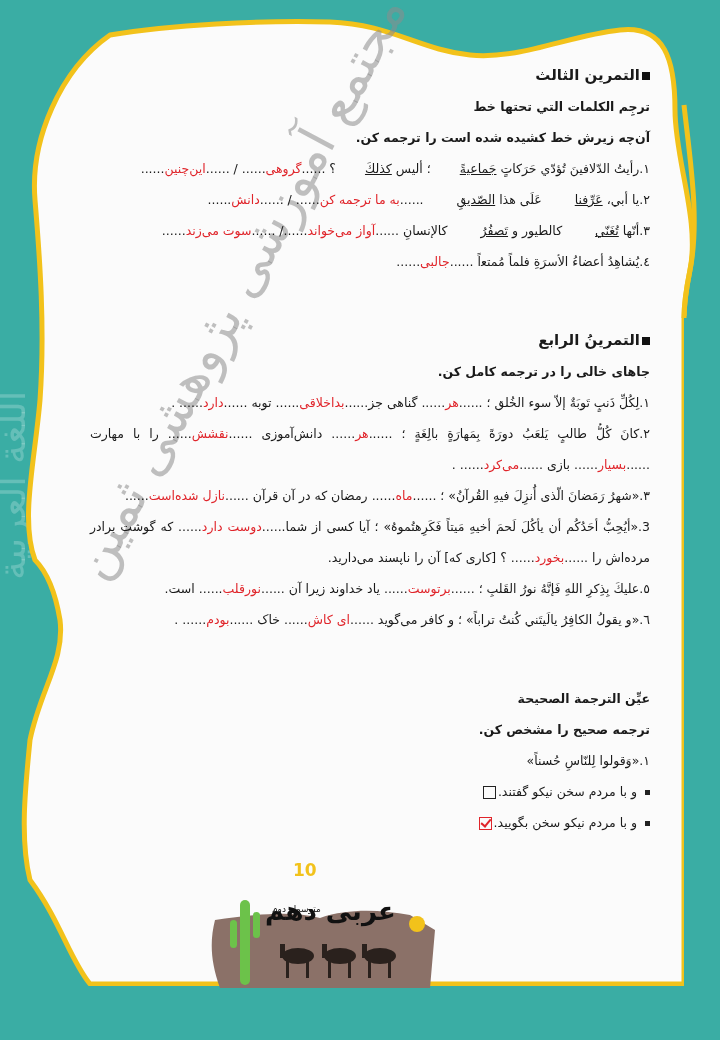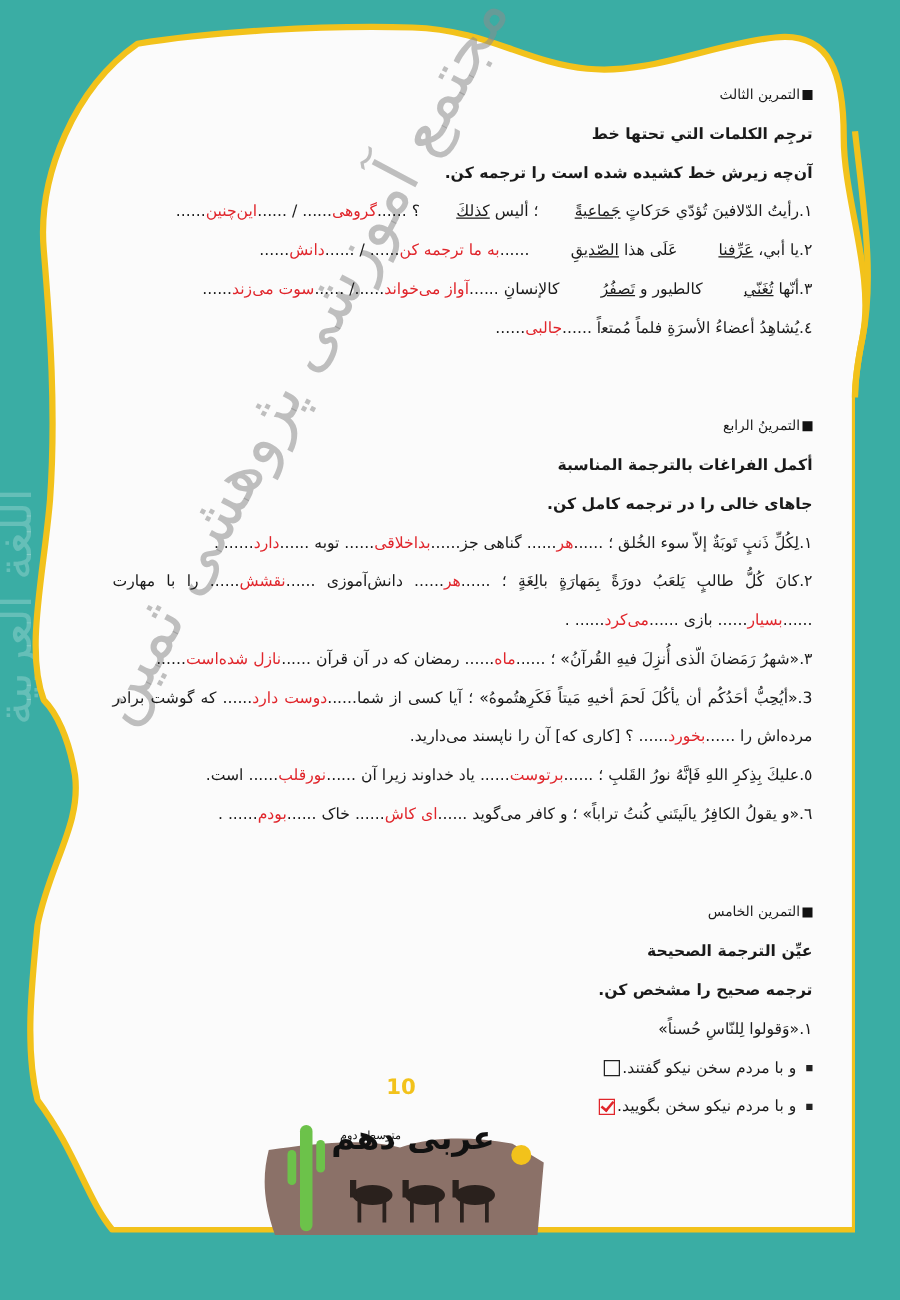--- a/index.html
+++ b/index.html
@@ -18,21 +18,21 @@
   .cal-bottom { left: 0; bottom: 4px; font-size: 40px; }
   .cal-bottom2 { left: 500px; bottom: 14px; font-size: 30px; }
   svg.frame { position: absolute; left: 0; top: 0; }
   .content {
     position: absolute; left: 90px; top: 60px; width: 560px;
     direction: rtl; text-align: right;
     font-size: 12.5px; color: #1a1a1a;
   }
   .row { height: 31px; line-height: 31px; white-space: nowrap; }
   .row.wrap { white-space: normal; height: auto; line-height: 31px; text-align: justify; }
-  .title { font-weight: normal; font-size: 11px; }
+  .title { font-weight: bold; font-size: 15px; }
   .bold { font-weight: bold; }
   .ans { color: #e0252b; }
   .u { text-decoration: underline; margin-left: 29px; }
   .sq { display: inline-block; width: 8px; height: 8px; background: #111; margin-left: 2px; vertical-align: middle; }
   .gap2 { height: 48px; }
   .bullet { display: inline-block; width: 5px; height: 5px; background: #222; margin-left: 8px; vertical-align: middle; }
   .cb { display: inline-block; width: 11px; height: 11px; border: 1px solid #222; vertical-align: middle; margin-right: 2px; position: relative; }
   .cb.checked { border-color: #e0252b; }
   .cb.checked::after {
     content: ""; position: absolute; left: 3px; top: -1px; width: 4px; height: 8px;
@@ -41,21 +41,21 @@
   .watermark {
     position: absolute; left: 60px; top: 560px;
     transform: rotate(-62deg); transform-origin: left top;
     font-family: "DejaVu Serif", serif; font-size: 52px;
     color: rgba(140,140,140,0.55); white-space: nowrap; direction: rtl;
     pointer-events: none;
   }
   .logo { position: absolute; left: 210px; top: 860px; width: 230px; height: 130px; }
   .logo-title { position: absolute; left: 265px; top: 896px; font-family: "DejaVu Sans", sans-serif; font-weight: bold; font-size: 26px; color: #111; direction: rtl; }
   .logo-sub { position: absolute; left: 272px; top: 904px; font-size: 9px; color: #111; direction: rtl; }
-  .logo-num { position: absolute; left: 293px; top: 860px; font-size: 17px; font-weight: bold; color: #f2c21b; margin-left: 16px; }
+  .logo-num { position: absolute; left: 293px; top: 860px; font-size: 17px; font-weight: bold; color: #f2c21b; }
 </style>
 </head>
 <body>
 
 <div class="calligraphy cal-left">اللغة العربية</div>
 <div class="calligraphy cal-bottom"><span>اللغة العربية</span> <span>اللغة العربية</span> <span>اللغة العربية</span></div>
 <div class="calligraphy cal-bottom2">اللغة العربية</div>
 
 <svg class="frame" width="720" height="1040" viewBox="0 0 720 1040">
   <path d="M 110 35
@@ -100,36 +100,34 @@
     </div>
     <div class="row">
       <span>٤.</span><span>يُشاهِدُ أعضاءُ الأسرَةِ فلماً </span><span>ﻣُﻤﺘﻌاً ......</span><span class="ans">جالبی</span><span>......</span>
     </div>
   </section>
 
   <div class="gap2"></div>
 
   <section>
     <div class="row title"><span class="sq"></span><span>التمرينُ الرابع</span></div>
-    <div class="row bold">أكمل الفراغات بالترجمة المناسبة</div>
     <div class="row bold">جاهای خالی را در ترجمه کامل کن.</div>
     <div id="ex4-items">
         <div class="row wrap"><span>١.لِكُلِّ ذَنبٍ تَوبَةٌ إلاّ سوء الخُلق ؛ ......</span><span class="ans">هر</span><span>...... گناهی جز......</span><span class="ans">بداخلاقی</span><span>...... توبه ......</span><span class="ans">دارد</span><span>...... .</span></div>
         <div class="row wrap"><span>٢.كانَ كُلُّ طالبٍ يَلعَبُ دورَةً بِمَهارَةٍ بالِغَةٍ ؛ ......</span><span class="ans">هر</span><span>...... دانش‌آموزی ......</span><span class="ans">نقشش</span><span>...... را با مهارت ......</span><span class="ans">بسیار</span><span>...... بازی ......</span><span class="ans">می‌کرد</span><span>...... .</span></div>
         <div class="row wrap"><span>٣.«شهرُ رَمَضانَ الّذی أُنزِلَ فیهِ القُرآنُ» ؛ ......</span><span class="ans">ماه</span><span>...... رمضان که در آن قرآن ......</span><span class="ans">نازل شده‌است</span><span>......</span></div>
         <div class="row wrap"><span>3.«أيُحِبُّ أحَدُكُم أن يأكُلَ لَحمَ أخيهِ مَيتاً فَكَرِهتُموهُ» ؛ آیا کسی از شما......</span><span class="ans">دوست دارد</span><span>...... که گوشت برادر مرده‌اش را ......</span><span class="ans">بخورد</span><span>...... ؟ [کاری که] آن را ناپسند می‌دارید.</span></div>
         <div class="row wrap"><span>٥.عليكَ بِذِكرِ اللهِ فَإنَّهُ نورُ القَلبِ ؛ ......</span><span class="ans">برتوست</span><span>...... یاد خداوند زیرا آن ......</span><span class="ans">نورقلب</span><span>...... است.</span></div>
         <div class="row wrap"><span>٦.«و يقولُ الكافِرُ يالَيتَني كُنتُ تراباً» ؛ و کافر می‌گوید ......</span><span class="ans">ای کاش</span><span>...... خاک ......</span><span class="ans">بودم</span><span>...... .</span></div>
       </div>
   </section>
 
   <div class="gap2"></div>
 
   <section>
-    <div class="row title"><span class="sq"></span><span>التمرين الخامس</span></div>
     <div class="row bold">عيِّن الترجمة الصحيحة</div>
     <div class="row bold">ترجمه صحیح را مشخص کن.</div>
     <div class="row">١.«وَقولوا لِلنّاسِ حُسناً»</div>
     <div class="row">
       <span class="bullet"></span><span>و با مردم سخن نیکو گفتند.</span><span class="cb"></span>
     </div>
     <div class="row">
       <span class="bullet"></span><span>و با مردم نیکو سخن بگویید.</span><span class="cb checked"></span>
     </div>
   </section>

